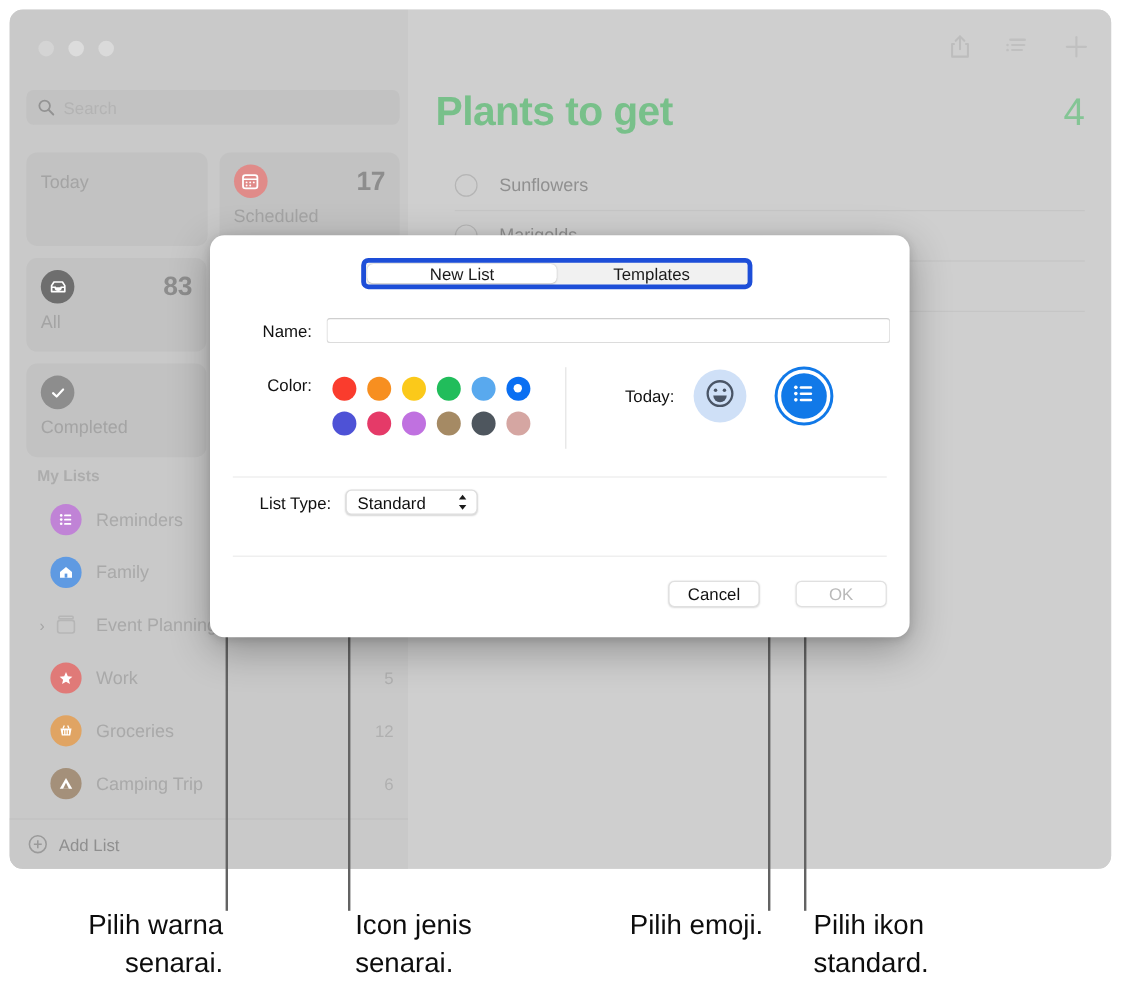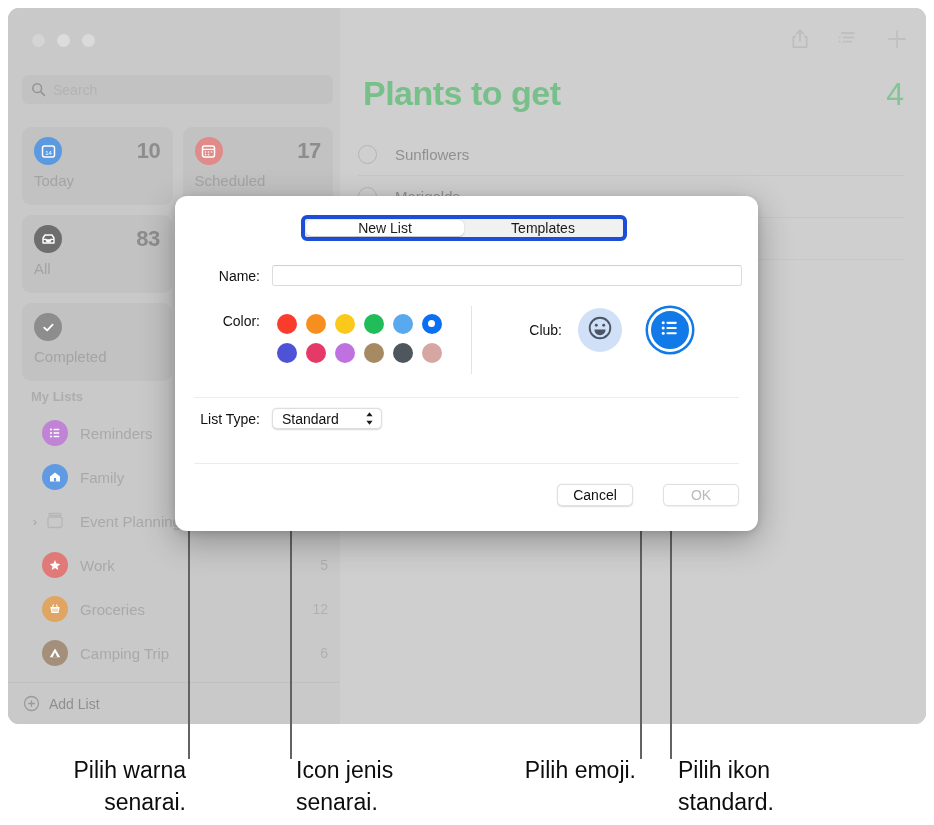--- a/index.html
+++ b/index.html
@@ -203,21 +203,21 @@
     font-weight: bold;
     color: #78c08a;
     letter-spacing: -0.5px;
   }
   .content-count {
     font-size: 32px;
     color: #84c595;
   }
   .todo-list {
     position: absolute;
-    left: 18px;
+    left: 39px;
     right: 22px;
     top: 126px;
     text-align: right;
   }
   .todo-row {
     height: 41px;
     display: flex;
     align-items: center;
     border-bottom: 1px solid #c6c6c6;
   }
@@ -365,21 +365,21 @@
     position: absolute;
     left: 19px;
     right: 19px;
     height: 1px;
     background: #ececec;
   }
   .div1 { top: 201px; }
   .div2 { top: 267px; }
 
   .listtype-row { left: 19px; top: 212px; }
-  .listtype-row .field-label { width: 66px; }
+  .listtype-row .field-label { width: 66px; margin-left: 16px; }
   .popup {
     margin-left: 12px;
     height: 21px;
     min-width: 110px;
     border-radius: 5px;
     background: #ffffff;
     border: 1px solid #dedede;
     box-shadow: 0 0.5px 1.5px rgba(0,0,0,0.16);
     display: flex;
     align-items: center;
@@ -448,29 +448,20 @@
             <circle cx="6.2" cy="6.2" r="4.4" fill="none" stroke="#6d6d6d" stroke-width="1.5"></circle>
             <line x1="9.5" y1="9.5" x2="13.4" y2="13.4" stroke="#6d6d6d" stroke-width="1.6" stroke-linecap="round"></line>
           </svg>
         </span>
         <span class="search-text">Search</span>
       </div>
 
       <div class="smart-grid">
         <div class="smart-row">
           <div class="smart-card">
-            <div class="smart-top">
-              <div class="smart-icon" style="background:#5b9ae0">
-                <svg width="17" height="17" viewBox="0 0 17 17">
-                  <rect x="2.5" y="3" width="12" height="11" rx="2" fill="none" stroke="#ffffff" stroke-width="1.5"></rect>
-                  <text x="8.5" y="11.5" font-size="6" fill="#ffffff" text-anchor="middle" font-family="Liberation Sans, sans-serif">14</text>
-                </svg>
-              </div>
-              <div class="smart-count">10</div>
-            </div>
             <div class="smart-label">Today</div>
           </div>
           <div class="smart-card">
             <div class="smart-top">
               <div class="smart-icon" style="background:#e08b89">
                 <svg width="17" height="17" viewBox="0 0 17 17">
                   <rect x="2.5" y="3" width="12" height="11" rx="2" fill="none" stroke="#ffffff" stroke-width="1.5"></rect>
                   <line x1="2.5" y1="6.3" x2="14.5" y2="6.3" stroke="#ffffff" stroke-width="1.2"></line>
                   <circle cx="5.5" cy="9" r="0.8" fill="#fff"></circle>
                     <circle cx="8.5" cy="9" r="0.8" fill="#fff"></circle>
@@ -732,21 +723,21 @@
           </div>
         <div class="swatch-cell">
             <div class="swatch" style="background:#d5a6a2"></div>
           </div>
       </div>
     </div>
 
     <div class="divider-vert"></div>
 
     <div class="icon-section">
-      <span class="field-label">Club:</span>
+      <span class="field-label">Today:</span>
       <div class="emoji-btn">
         <span>
           <svg width="26" height="26" viewBox="0 0 26 26">
             <circle cx="13" cy="13" r="10.3" fill="none" stroke="#4a5566" stroke-width="1.9"></circle>
             <circle cx="9.3" cy="10.3" r="1.45" fill="#4a5566"></circle>
             <circle cx="16.7" cy="10.3" r="1.45" fill="#4a5566"></circle>
             <path d="M7.4 14.6 H18.6 A5.6 5.6 0 0 1 7.4 14.6 Z" fill="#4a5566"></path>
           </svg>
         </span>
       </div>

